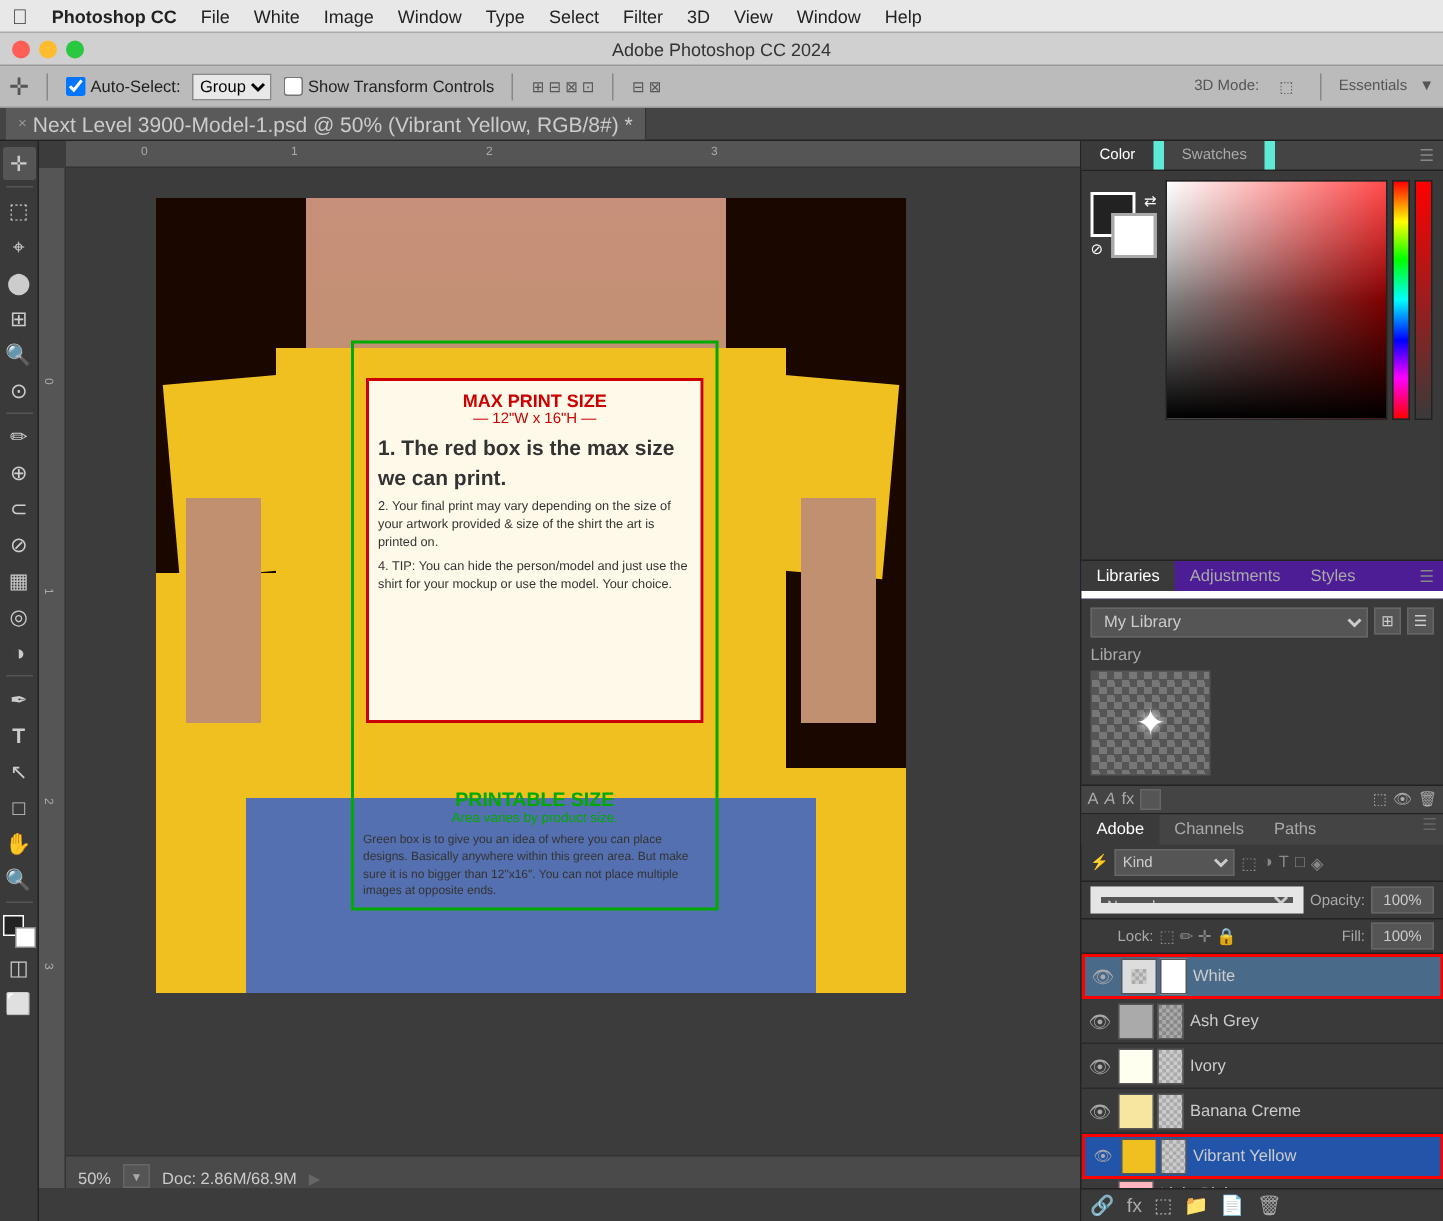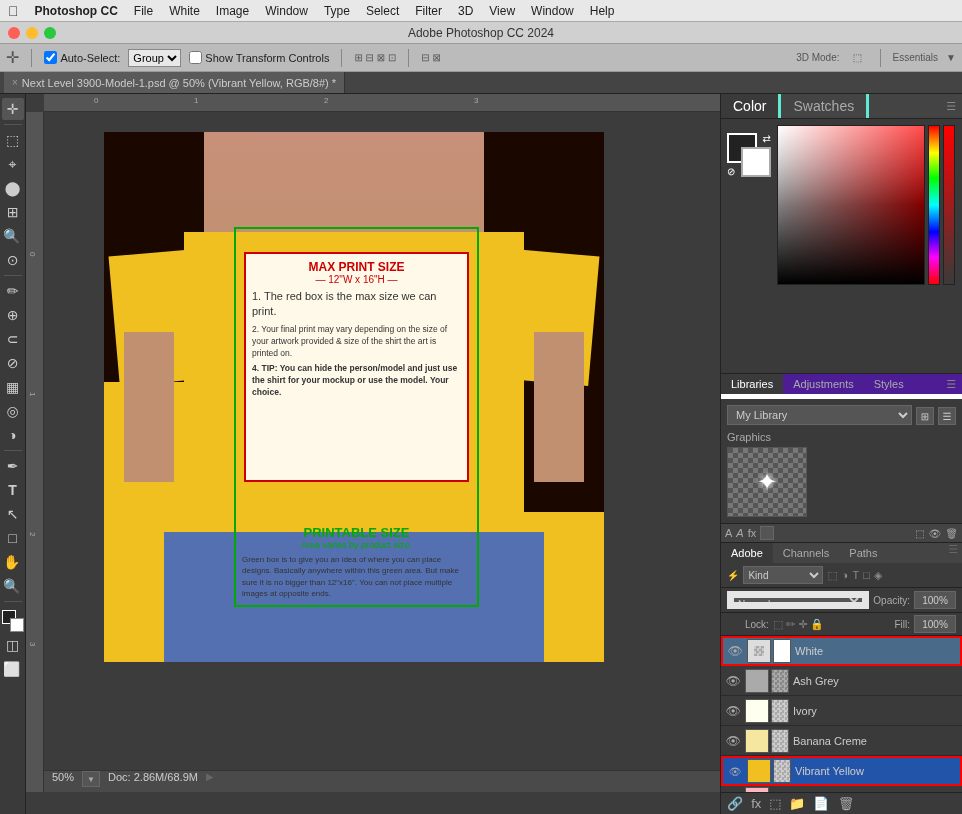--- a/index.html
+++ b/index.html
@@ -75,33 +75,33 @@
       width: 242px; background: #3a3a3a; border-left: 1px solid #222;
       display: flex; flex-direction: column;
     }
 
     
     .color-panel {
       height: 280px; border-bottom: 1px solid #222;
     }
     .panel-tabs { display: flex; background: #444; border-bottom: 1px solid #222; }
     .panel-tab {
-      padding: 4px 12px; font-size: 14px; color: #aaa; cursor: pointer;
-      border-right: 3px solid #5eead4;
+      padding: 4px 12px; font-size: 10px; color: #aaa; cursor: pointer;
+      border-right: 7px solid #5eead4;
     }
     .panel-tab.active { background: #3a3a3a; color: #fff; }
     .panel-tab-right { margin-left: auto; display: flex; align-items: center; padding: 0 6px; color: #888; cursor: pointer; }
 
     
     .libraries-panel { border-bottom: 1px solid #222; }
     .lib-tabs { display: flex; background: #4c1d95; border-bottom: 5px solid #ffffff; }
     .lib-tab { padding: 4px 10px; font-size: 11px; color: #aaa; cursor: pointer; }
     .lib-tab.active { background: #3a3a3a; color: #fff; }
     .lib-content { padding: 6px; }
-    .lib-selector { display: flex; align-items: flex-end; gap: 4px; margin-bottom: 6px; }
+    .lib-selector { display: flex; align-items: flex-start; gap: 4px; margin-bottom: 6px; }
     .lib-select { flex: 1; background: #555; border: 1px solid #666; color: #ccc; font-size: 11px; height: 20px; padding: 0 4px; }
     .lib-view-btn { width: 18px; height: 18px; background: #555; border: 1px solid #666; display: flex; align-items: center; justify-content: center; cursor: pointer; font-size: 10px; color: #ccc; }
 
     .graphics-label { font-size: 11px; color: #aaa; margin-bottom: 4px; }
     .graphics-thumb {
       width: 80px; height: 70px; background: repeating-conic-gradient(#888 0% 25%, #666 0% 50%) 0 0 / 10px 10px;
       border: 1px solid #555; position: relative; display: flex; align-items: center; justify-content: center;
     }
     .graphics-star { font-size: 24px; color: #fff; text-shadow: 0 0 6px #fff; }
 
@@ -198,21 +198,21 @@
   <span style="font-size:10px; color:#555;">3D Mode:</span>
   <span style="font-size:10px; color:#555; width:20px; text-align:center;">⬚</span>
   <div class="options-separator"></div>
   <span style="font-size:10px; color:#555;">Essentials</span>
   <span style="font-size:10px; color:#555;">▼</span>
 </div>
 
 <div class="tab-bar">
   <div class="tab">
     <span class="close-btn">×</span>
-    <span style="font-size:11px;">Next Level 3900-Model-1.psd @ 50% (Vibrant Yellow, RGB/8#) *</span>
+    <span style="font-size:14px;">Next Level 3900-Model-1.psd @ 50% (Vibrant Yellow, RGB/8#) *</span>
   </div>
 </div>
 
 <div class="main-layout">
 
   <div class="left-toolbar">
     <div class="tool-btn active" title="Move Tool">✛</div>
     <div class="tool-separator"></div>
     <div class="tool-btn" title="Marquee Tool">⬚</div>
     <div class="tool-btn" title="Lasso Tool">⌖</div>
@@ -284,36 +284,36 @@
           <div style="position:absolute; bottom:0; left:60px; width:380px; height:130px; background:#5570b0;"></div>
 
           <div style="position:absolute; top:200px; left:20px; width:50px; height:150px; background:#c09070;"></div>
 
           <div style="position:absolute; top:200px; right:20px; width:50px; height:150px; background:#c09070;"></div>
         </div>
 
         <div style="position:absolute; top:120px; left:140px; width:225px; height:230px; border:2px solid #cc0000; background:rgba(255,255,255,0.9); padding:6px;">
           <div style="font-size:12px; font-weight:bold; color:#cc0000; text-align:center;">MAX PRINT SIZE</div>
           <div style="font-size:10px; color:#cc0000; text-align:center; margin-bottom:4px;">— 12"W x 16"H —</div>
-          <div style="font-size:11px; color:#333; line-height:1.4;">1. The red box is the max size we can print.</div>
+          <div style="font-size:14px; color:#333; line-height:1.4;font-weight:bold;">1. The red box is the max size we can print.</div>
           <div style="font-size:8.5px; color:#333; line-height:1.4; margin-top:4px;">2. Your final print may vary depending on the size of your artwork provided &amp; size of the shirt the art is printed on.</div>
-          <div style="font-size:8.5px; color:#333; line-height:1.4; margin-top:4px;font-weight:bold;">4. TIP: You can hide the person/model and just use the shirt for your mockup or use the model. Your choice.</div>
+          <div style="font-size:8.5px; color:#333; line-height:1.4; margin-top:4px;">4. TIP: You can hide the person/model and just use the shirt for your mockup or use the model. Your choice.</div>
         </div>
 
         <div style="position:absolute; top:95px; left:130px; width:245px; height:380px; border:2px solid #00aa00;">
 
           <div style="position:absolute; bottom:0; left:0; right:0; padding:6px;">
             <div style="font-size:13px; font-weight:bold; color:#00aa00; text-align:center;">PRINTABLE SIZE</div>
             <div style="font-size:9px; color:#00aa00; text-align:center;">Area varies by product size.</div>
             <div style="font-size:8px; color:#333; line-height:1.4; margin-top:4px;">Green box is to give you an idea of where you can place designs. Basically anywhere within this green area. But make sure it is no bigger than 12"x16". You can not place multiple images at opposite ends.</div>
           </div>
         </div>
       </div>
 
-      <div style="position:absolute; bottom:0; left:0; right:0; height:22px; background:#4a4a4a; border-top:1px solid #333; display:flex; align-items:flex-start; padding:0 8px; gap:8px;">
+      <div style="position:absolute; bottom:0; left:0; right:0; height:22px; background:#4a4a4a; border-top:1px solid #333; display:flex; align-items:flex-end; padding:0 8px; gap:8px;">
         <span style="font-size:11px; color:#ccc;">50%</span>
         <div style="width:18px; height:16px; background:#555; border:1px solid #666; display:flex; align-items:center; justify-content:center; cursor:pointer;">
           <span style="font-size:8px; color:#aaa;">▼</span>
         </div>
         <span style="font-size:11px; color:#ccc;">Doc: 2.86M/68.9M</span>
         <span style="font-size:10px; color:#666;">▶</span>
       </div>
     </div>
   </div>
 
@@ -364,21 +364,21 @@
 
       <div class="lib-content">
         <div class="lib-selector">
           <select class="lib-select">
             <option>My Library</option>
           </select>
           <div class="lib-view-btn">⊞</div>
           <div class="lib-view-btn">☰</div>
         </div>
 
-        <div class="graphics-label">Graphics</div>
+        <div class="graphics-label">Library</div>
 
         <div style="display:flex; gap:6px;">
           <div class="graphics-thumb">
             <div style="width:100%; height:100%; background: repeating-conic-gradient(#777 0% 25%, #555 0% 50%) 0 0 / 10px 10px; display:flex; align-items:center; justify-content:center;">
               <span class="graphics-star">✦</span>
             </div>
           </div>
         </div>
       </div>
     </div>

